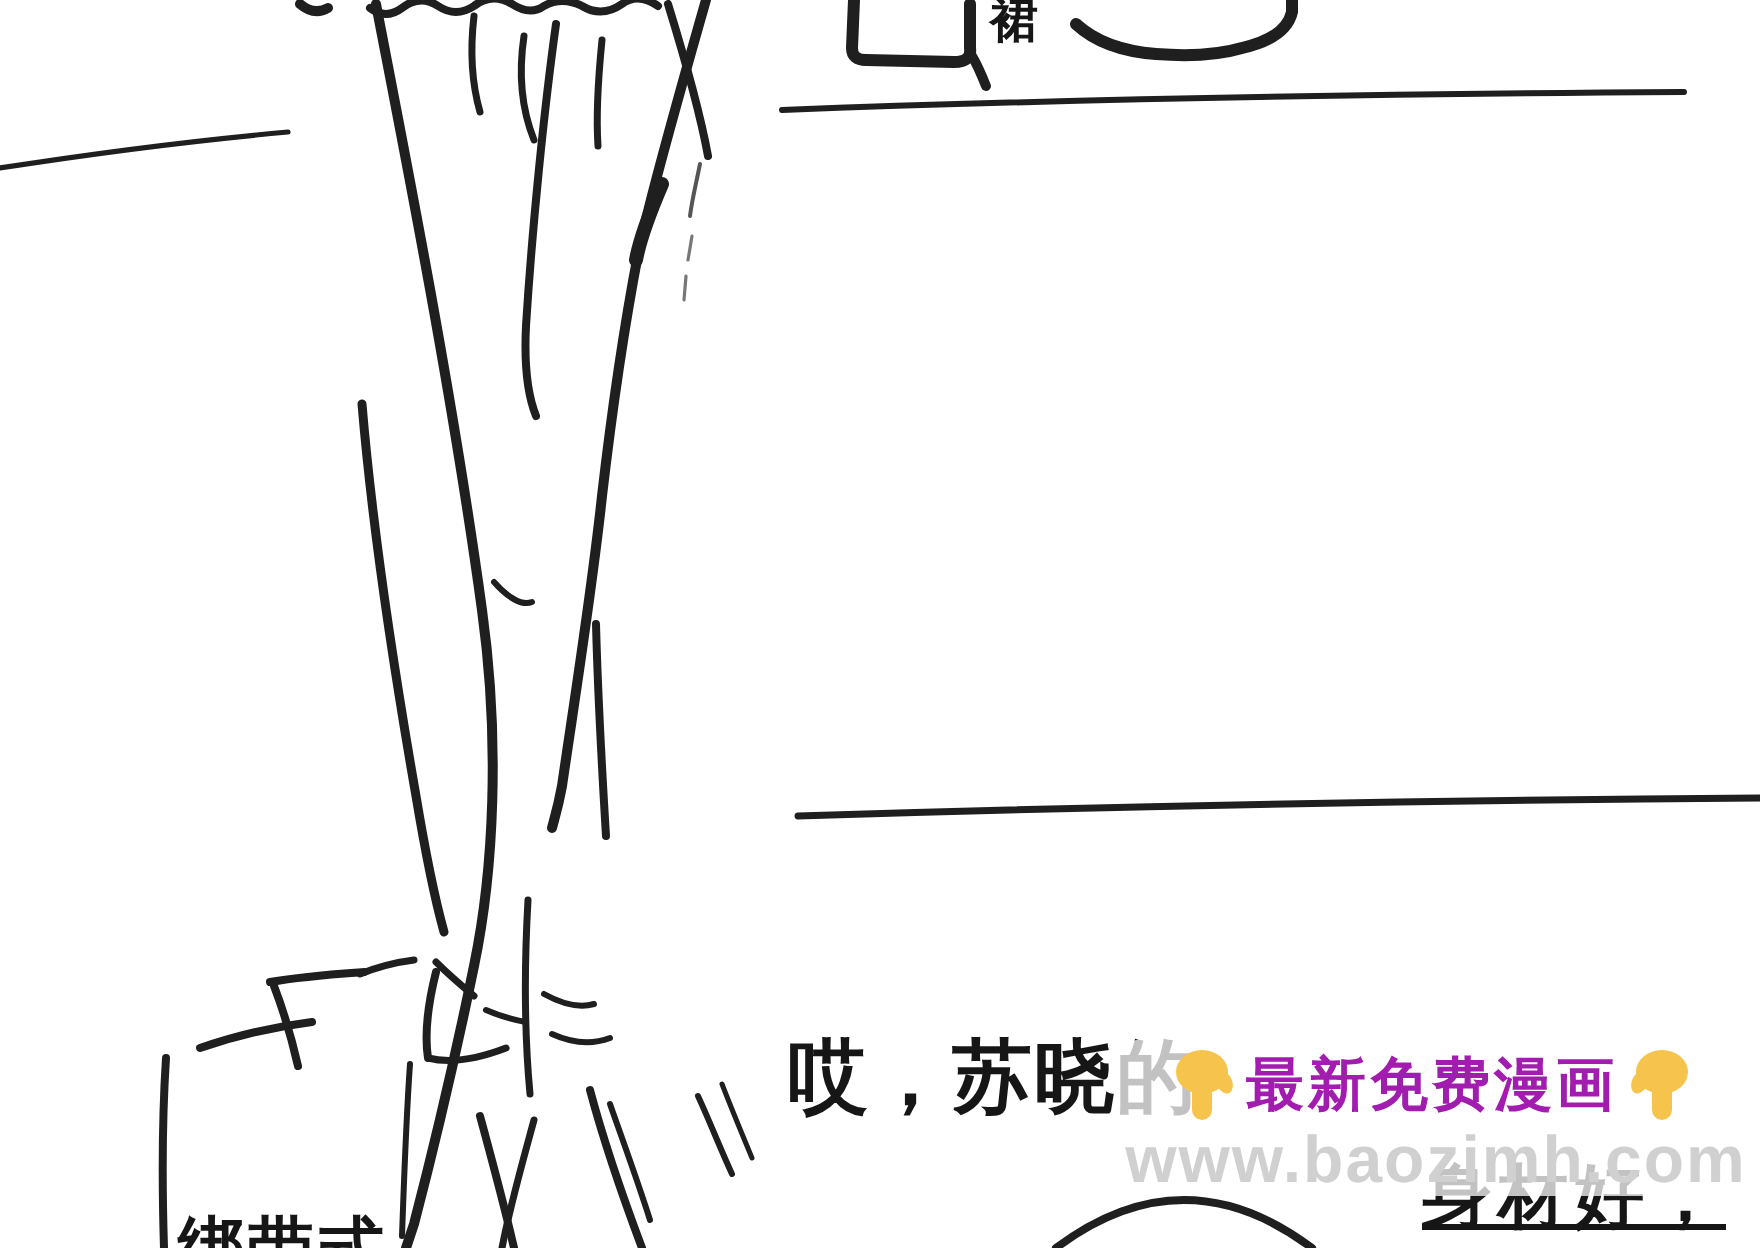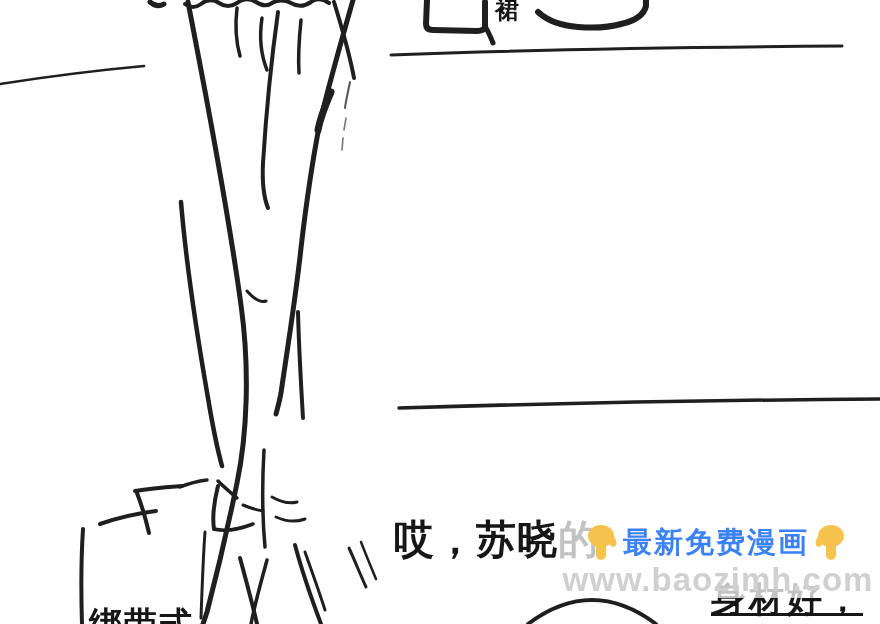--- a/index.html
+++ b/index.html
@@ -109,21 +109,21 @@
     
   </div>
 
   <div class="watermark">
     <div class="wm-row1">
       <svg class="finger" viewBox="0 0 32 40">
         <ellipse cx="16" cy="13" rx="13" ry="11" fill="#f6c44d"></ellipse>
         <rect x="11" y="16" width="10" height="21" rx="5" fill="#f6c44d"></rect>
         <ellipse cx="27" cy="18" rx="4" ry="6" fill="#f6c44d" transform="rotate(-25 27 18)"></ellipse>
       </svg>
-      <span class="wm-title" style="color: #3b82f6;">最新免费漫画</span>
+      <span class="wm-title" style="color: #a21caf;">最新免费漫画</span>
       <svg class="finger" viewBox="0 0 32 40">
         <ellipse cx="16" cy="13" rx="13" ry="11" fill="#f6c44d"></ellipse>
         <rect x="11" y="16" width="10" height="21" rx="5" fill="#f6c44d"></rect>
         <ellipse cx="5" cy="18" rx="4" ry="6" fill="#f6c44d" transform="rotate(25 5 18)"></ellipse>
       </svg>
     </div>
     <div class="wm-url" style="color: rgb(208, 208, 208);">www.baozimh.com</div>
   </div>
 
 </div>

